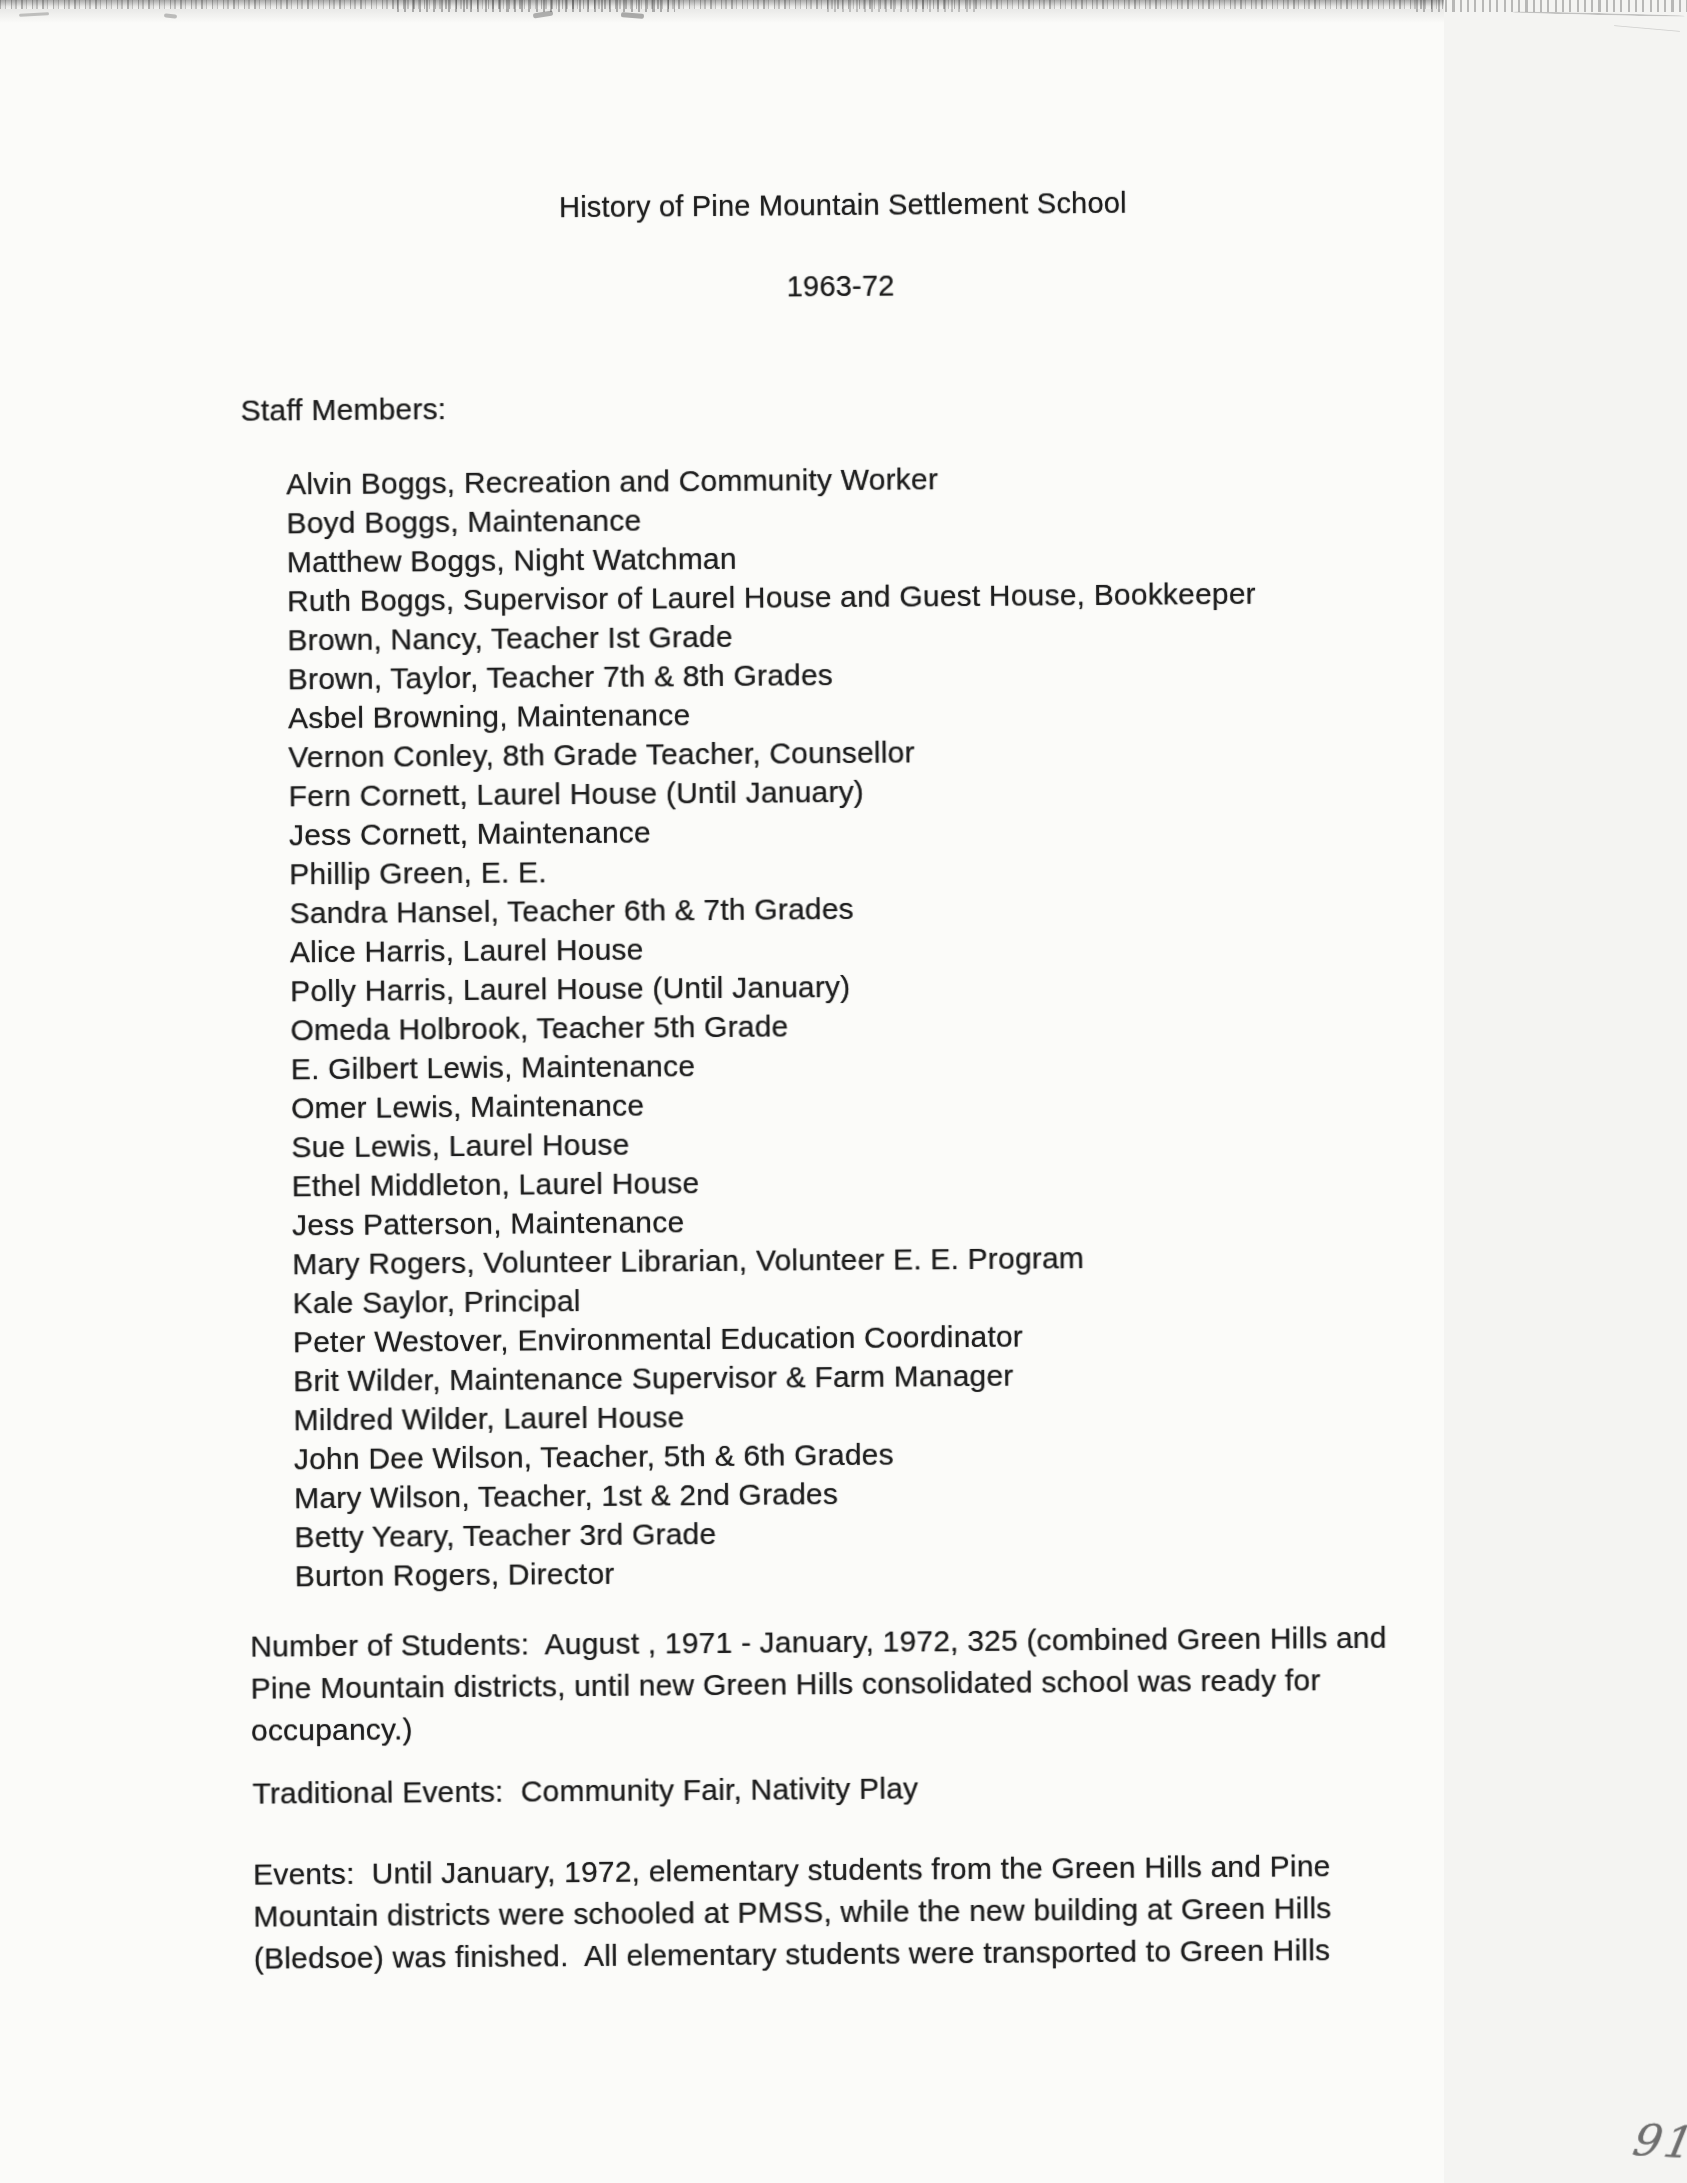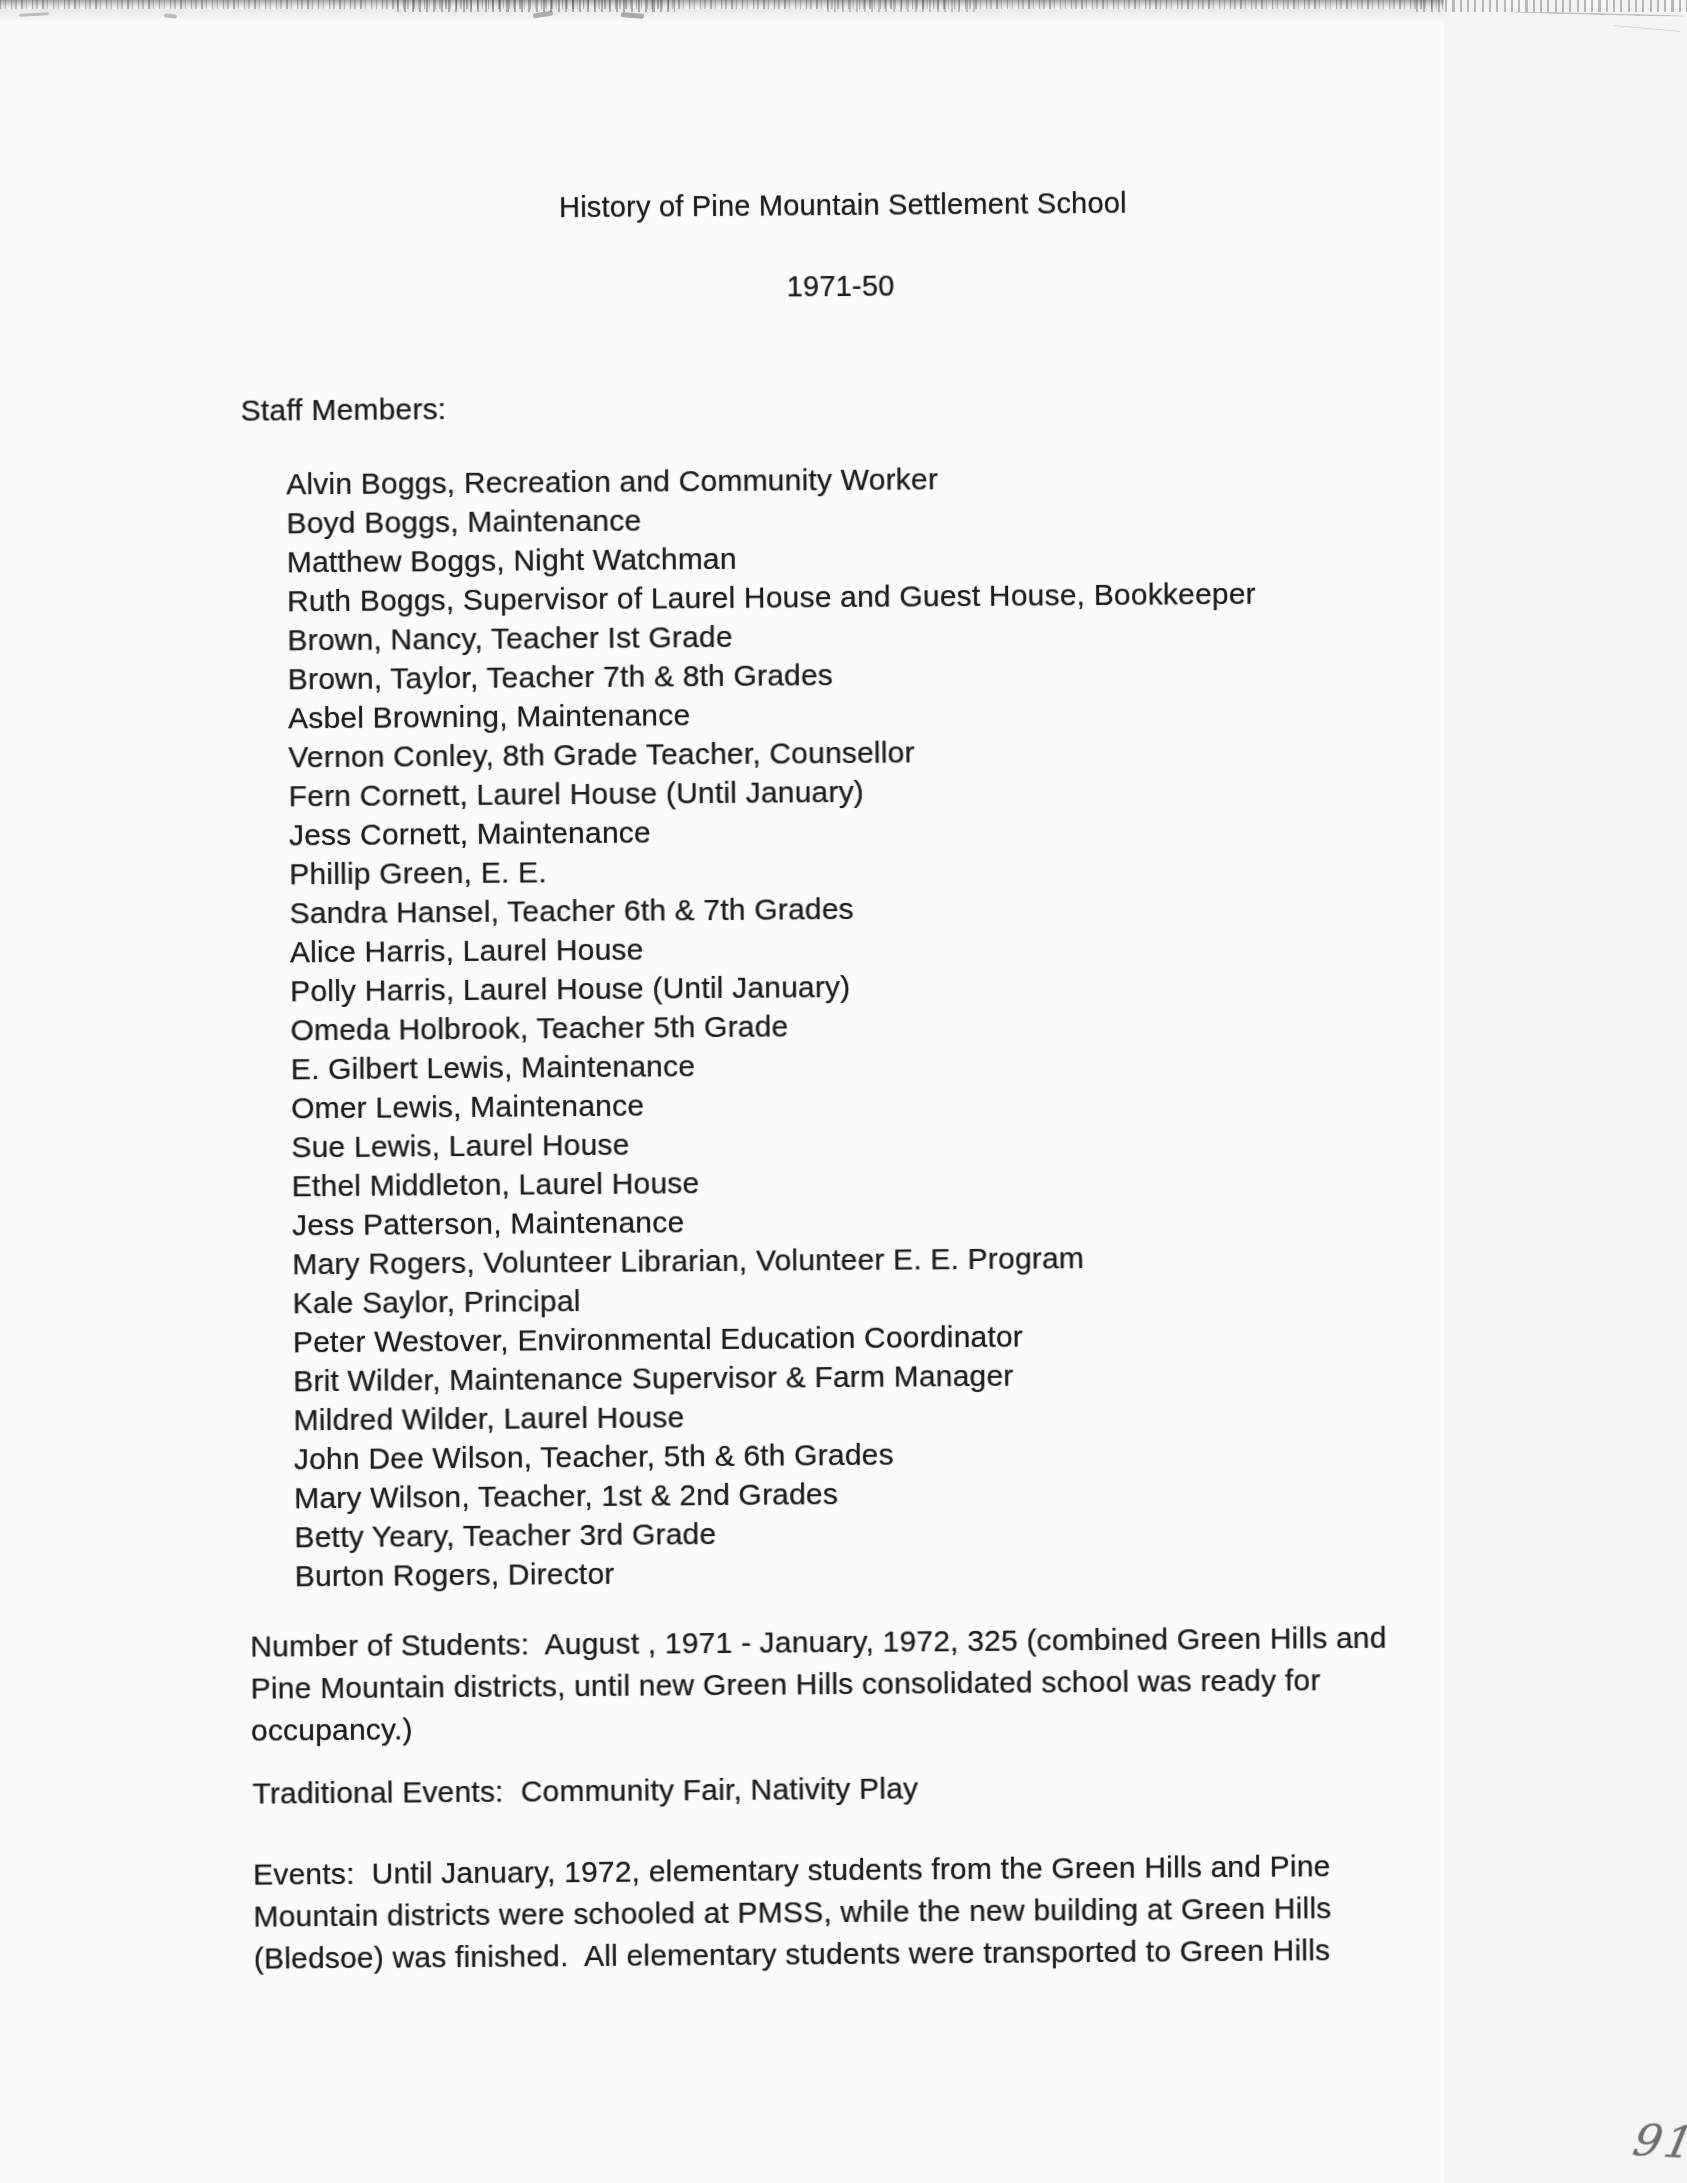--- a/index.html
+++ b/index.html
@@ -122,21 +122,21 @@
   <div class="dust dust-2"></div>
   <div class="dust dust-3"></div>
   <div class="dust dust-4"></div>
   <div class="edge-line"></div>
   <div class="edge-line-2"></div>
 
   <div class="content">
 
     <div class="txt doc-title">History of Pine Mountain Settlement School</div>
 
-    <div class="txt doc-year">1971-50</div>
+    <div class="txt doc-year">1963-72</div>
 
     <div class="txt staff-head">Staff Members:</div>
 
     <div class="txt staff-list"><div class="staff-item">Alvin Boggs, Recreation and Community Worker</div><div class="staff-item">Boyd Boggs, Maintenance</div><div class="staff-item">Matthew Boggs, Night Watchman</div><div class="staff-item">Ruth Boggs, Supervisor of Laurel House and Guest House, Bookkeeper</div><div class="staff-item">Brown, Nancy, Teacher Ist Grade</div><div class="staff-item">Brown, Taylor, Teacher 7th &amp; 8th Grades</div><div class="staff-item">Asbel Browning, Maintenance</div><div class="staff-item">Vernon Conley, 8th Grade Teacher, Counsellor</div><div class="staff-item">Fern Cornett, Laurel House (Until January)</div><div class="staff-item">Jess Cornett, Maintenance</div><div class="staff-item">Phillip Green, E. E.</div><div class="staff-item">Sandra Hansel, Teacher 6th &amp; 7th Grades</div><div class="staff-item">Alice Harris, Laurel House</div><div class="staff-item">Polly Harris, Laurel House (Until January)</div><div class="staff-item">Omeda Holbrook, Teacher 5th Grade</div><div class="staff-item">E. Gilbert Lewis, Maintenance</div><div class="staff-item">Omer Lewis, Maintenance</div><div class="staff-item">Sue Lewis, Laurel House</div><div class="staff-item">Ethel Middleton, Laurel House</div><div class="staff-item">Jess Patterson, Maintenance</div><div class="staff-item">Mary Rogers, Volunteer Librarian, Volunteer E. E. Program</div><div class="staff-item">Kale Saylor, Principal</div><div class="staff-item">Peter Westover, Environmental Education Coordinator</div><div class="staff-item">Brit Wilder, Maintenance Supervisor &amp; Farm Manager</div><div class="staff-item">Mildred Wilder, Laurel House</div><div class="staff-item">John Dee Wilson, Teacher, 5th &amp; 6th Grades</div><div class="staff-item">Mary Wilson, Teacher, 1st &amp; 2nd Grades</div><div class="staff-item">Betty Yeary, Teacher 3rd Grade</div><div class="staff-item">Burton Rogers, Director</div></div>
 
     <div class="txt para para-students"><div class="para-line">Number of Students:  August , 1971 - January, 1972, 325 (combined Green Hills and</div><div class="para-line">Pine Mountain districts, until new Green Hills consolidated school was ready for</div><div class="para-line">occupancy.)</div></div>
 
     <div class="txt para para-traditional">Traditional Events:  Community Fair, Nativity Play</div>
 
     <div class="txt para para-events"><div class="para-line">Events:  Until January, 1972, elementary students from the Green Hills and Pine</div><div class="para-line">Mountain districts were schooled at PMSS, while the new building at Green Hills</div><div class="para-line">(Bledsoe) was finished.  All elementary students were transported to Green Hills</div></div>

